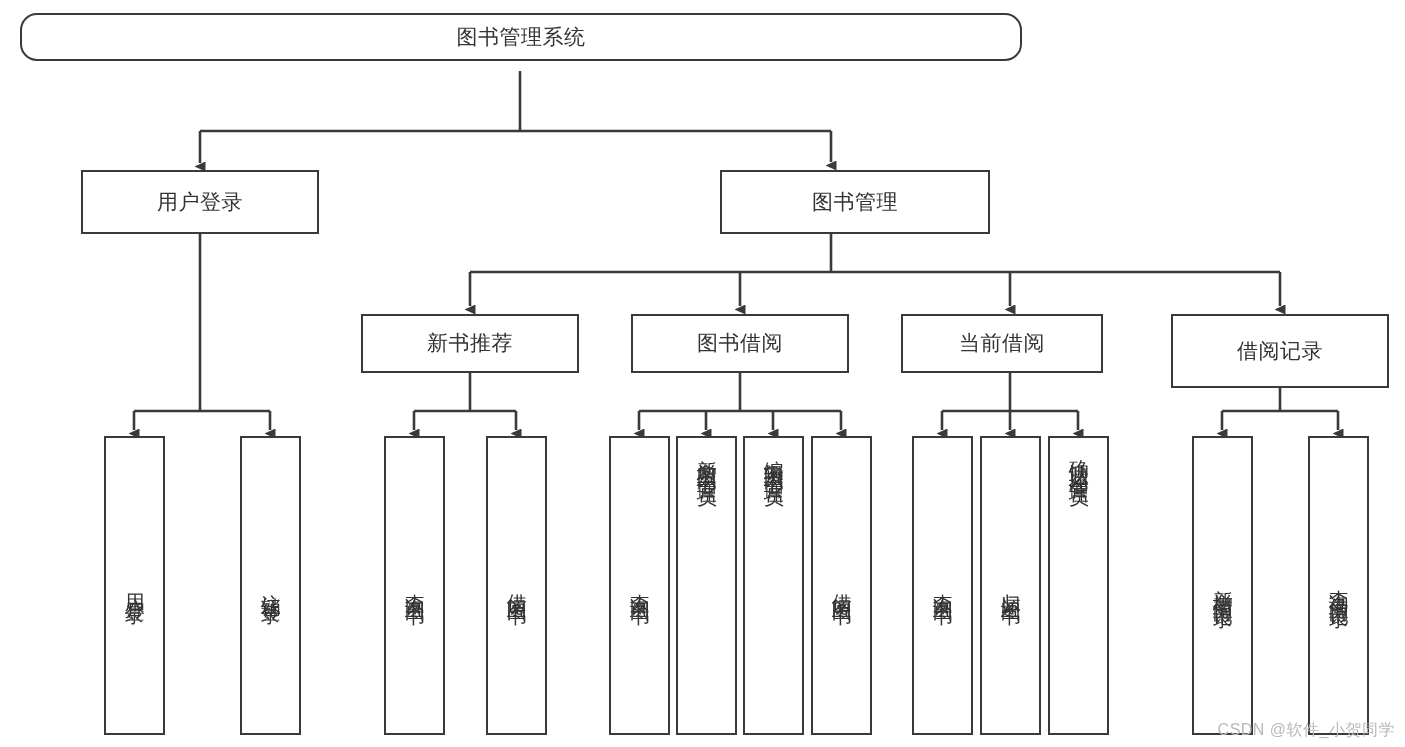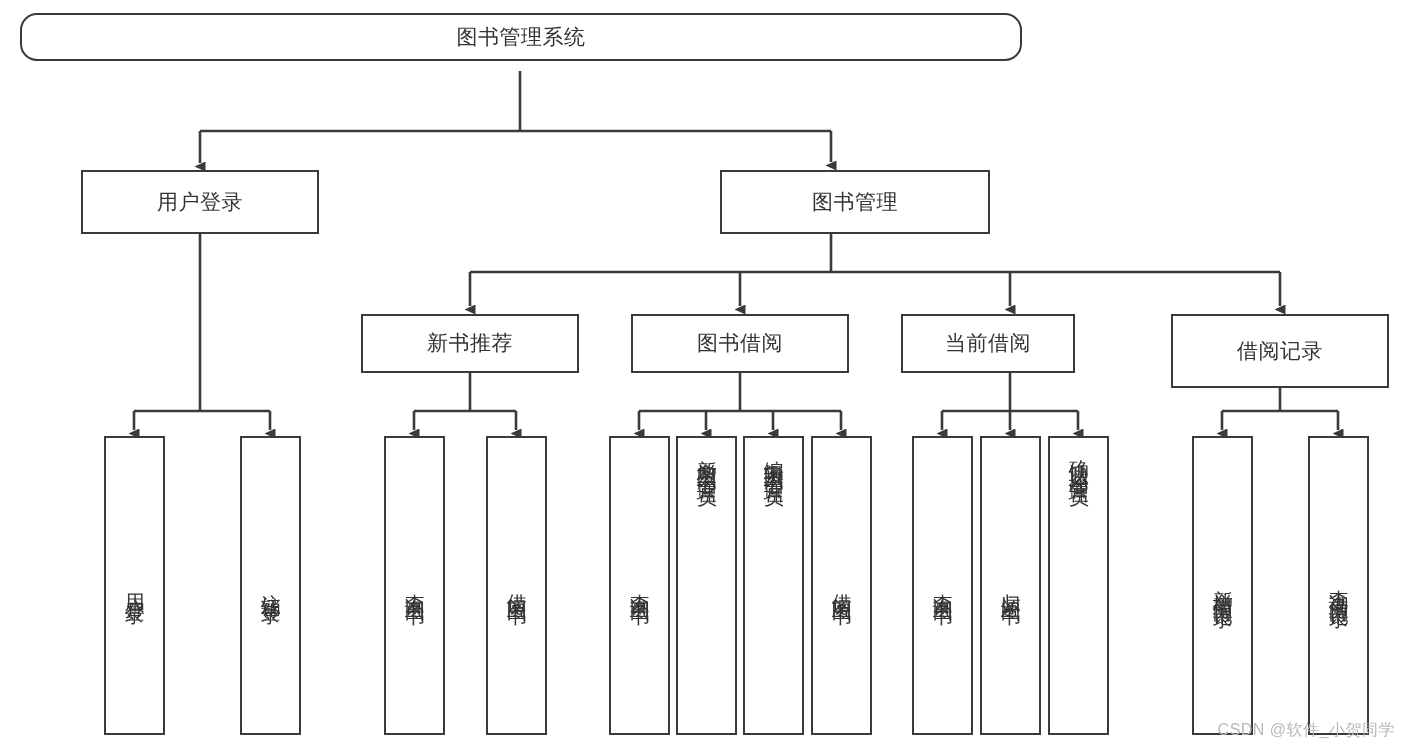--- a/index.html
+++ b/index.html
@@ -143,21 +143,21 @@
   </div>
 
   <div class="node-box horizontal" style="left:631px; top:314px; width:218px; height:59px;">
     <span class="node-label">图书借阅</span>
   </div>
 
   <div class="node-box horizontal" style="left:361px; top:314px; width:218px; height:59px;">
     <span class="node-label">新书推荐</span>
   </div>
 
-  <div class="node-box horizontal" style="left:901px; top:314px; width:174px; height:59px;">
+  <div class="node-box horizontal" style="left:901px; top:314px; width:202px; height:59px;">
     <span class="node-label">当前借阅</span>
   </div>
 
   <div class="node-box horizontal" style="left:1171px; top:314px; width:218px; height:74px;">
     <span class="node-label">借阅记录</span>
   </div>
 
   <div class="node-box vertical centered" style="left:104px; top:436px; width:61px; height:299px;">
     <span class="node-label">用户登录</span>
   </div>

